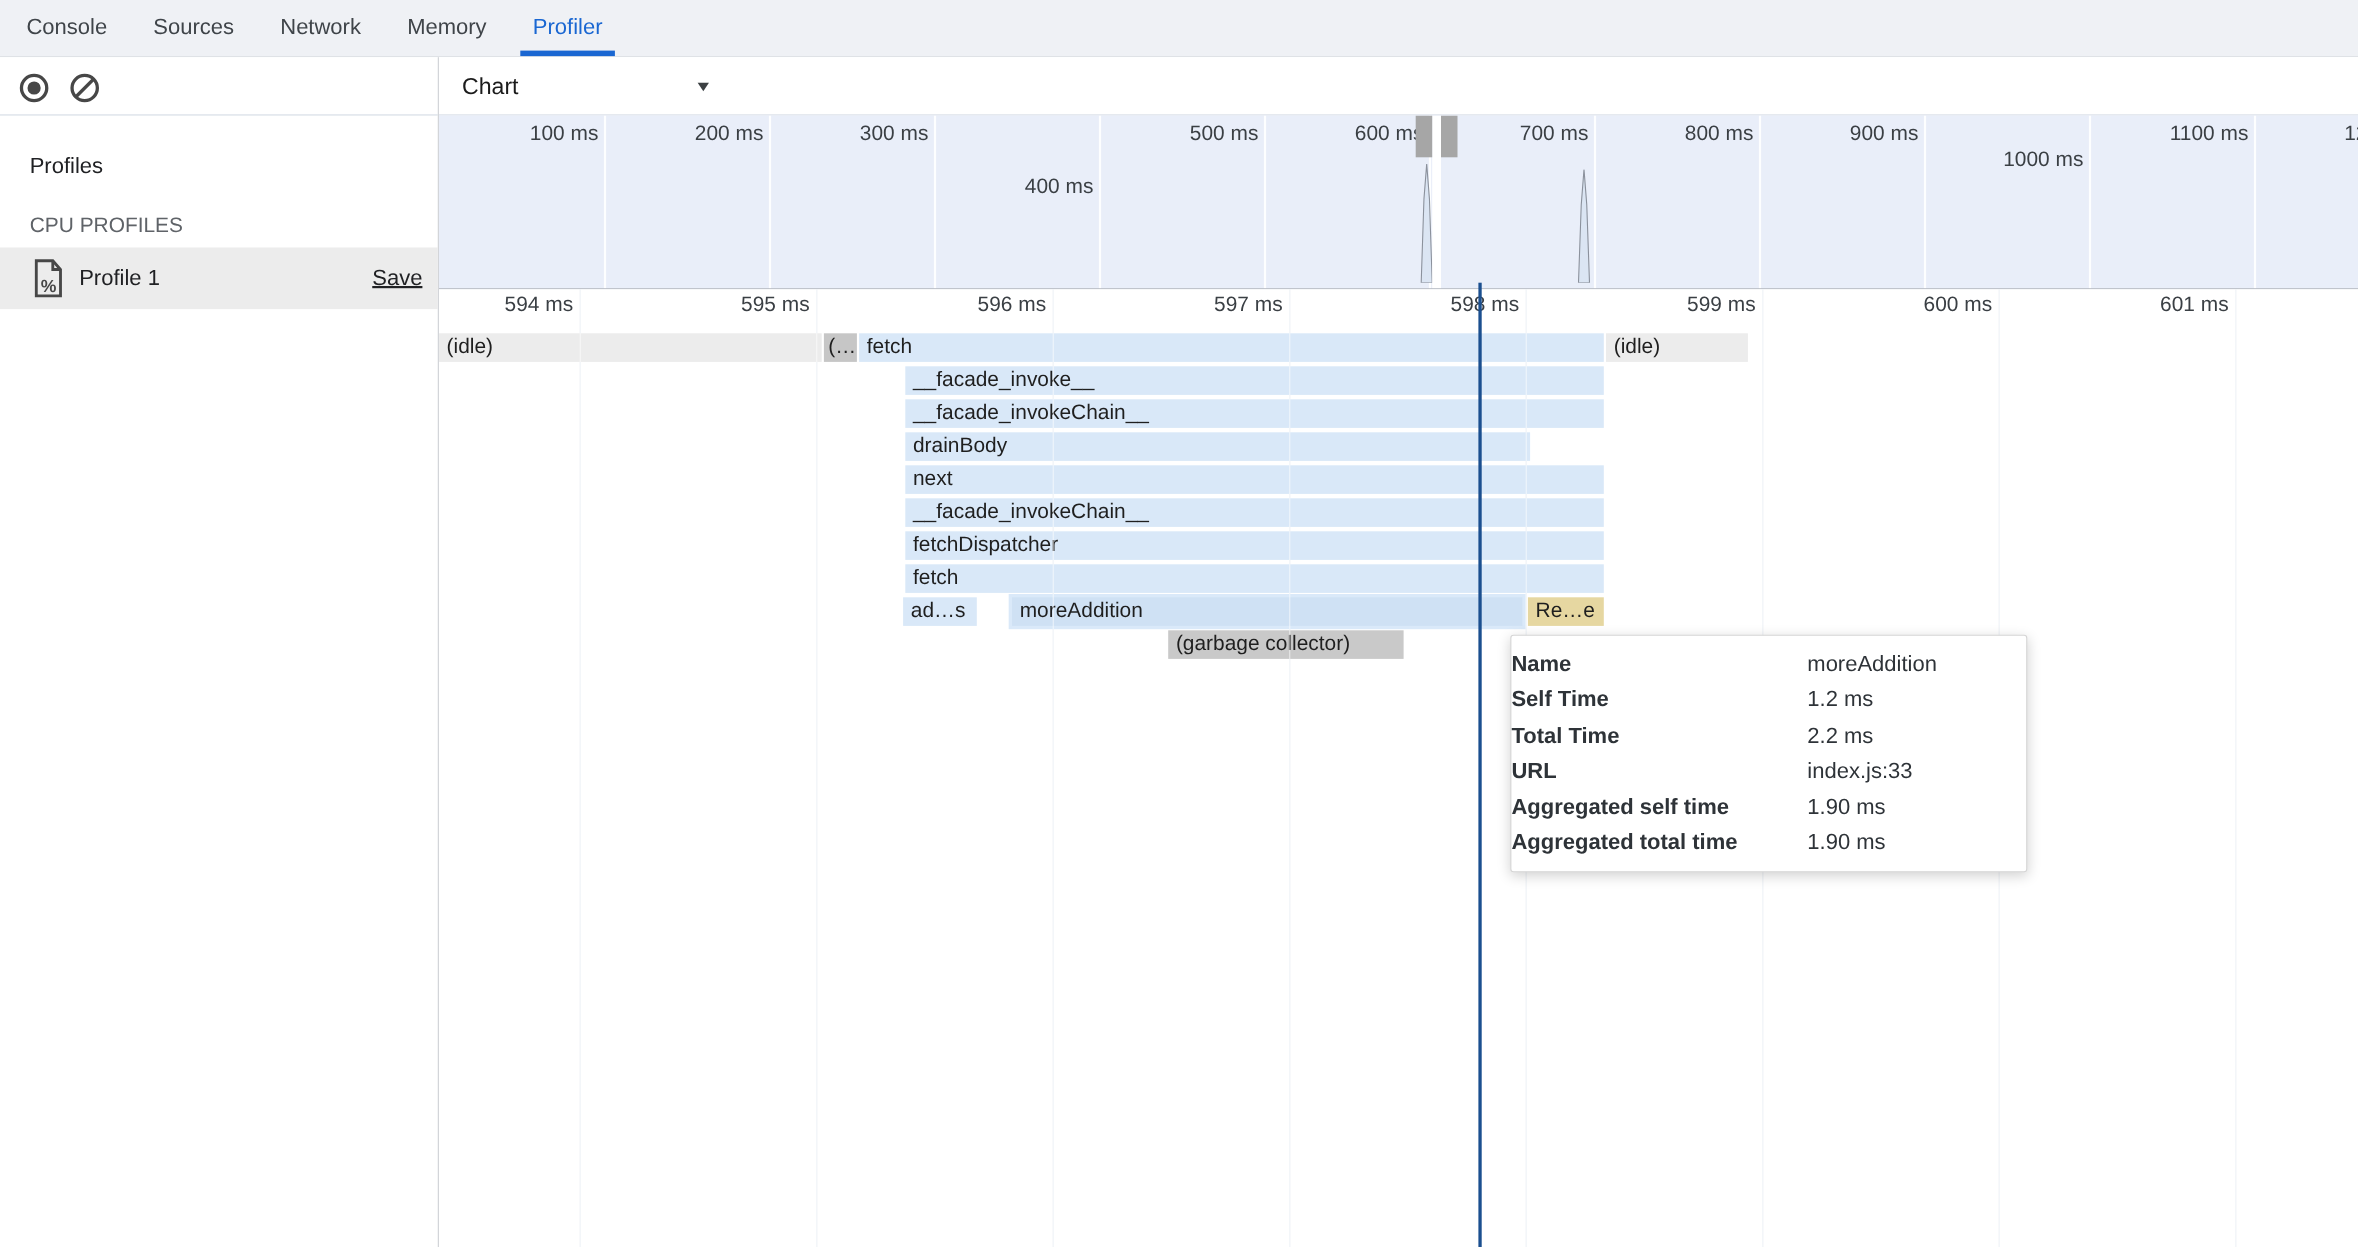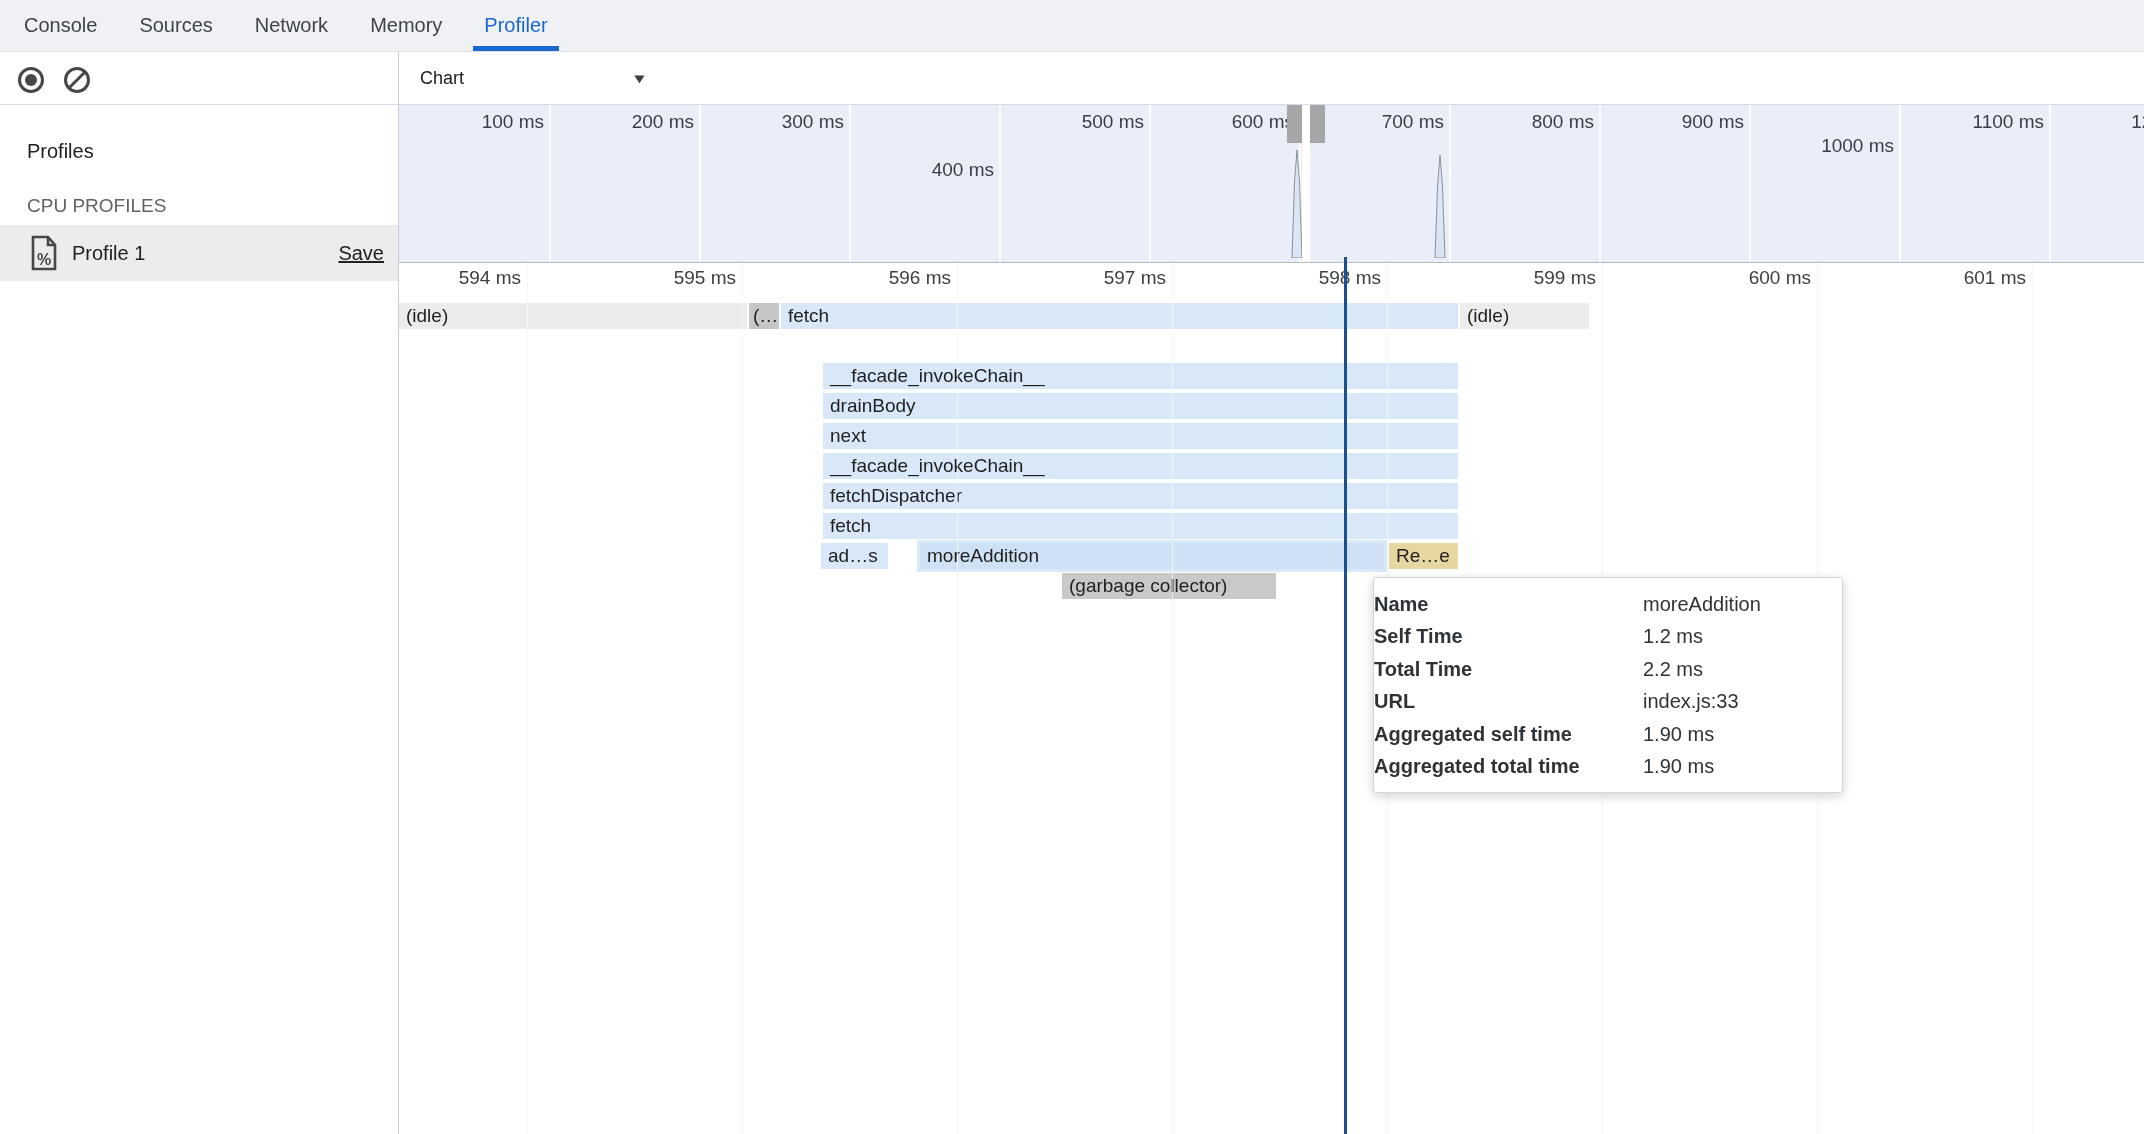--- a/index.html
+++ b/index.html
@@ -29,21 +29,21 @@
   .profile-row { position:absolute; left:0; top:173px; width:398px; height:56px; background:#ececec;
     display:flex; align-items:center; cursor:pointer; }
   .profile-row .doc-icon { margin-left:30px; width:28px; height:36px; flex:0 0 auto; }
   .profile-row .p-name { margin-left:14px; font-size:20px; color:#202124; flex:1 1 auto; }
   .profile-row .save-link { margin-right:14px; font-size:20px; color:#202124; text-decoration:underline; cursor:pointer; }
 
   
   .content-toolbar { position:relative; height:53px; border-bottom:1px solid #d4dbe4; background:#fff; }
   .chart-select { position:absolute; left:21px; top:10px; width:226px; height:33px;
     display:flex; align-items:center; justify-content:space-between; cursor:pointer; }
-  .chart-select .label { font-size:18px; color:#1b1b1b; }
+  .chart-select .label { font-size:21px; color:#1b1b1b; }
   .chart-select .caret { font-size:13px; color:#3c4043; transform:scaleX(1.35); }
 
   
   .overview { position:relative; height:158px; background:var(--overview-bg); border-bottom:1px solid #b6bac1; overflow:hidden; }
   .ov-line { position:absolute; top:0; bottom:0; width:2px; background:rgba(255,255,255,0.9); }
   .ov-label { position:absolute; top:6px; height:24px; width:140px; text-align:right; font-size:19px; color:#3a3f44; }
   .ov-strip { position:absolute; top:0; bottom:0; background:#fff; }
   .ov-handle { position:absolute; top:0; height:38px; background:#a6a6a6; cursor:ew-resize; }
   .ov-spike { position:absolute; bottom:0; }
 
@@ -204,25 +204,28 @@
         <div class="ruler-label" style="left: 1328px;">600 ms</div>
         <div class="grid-base" style="left: 1633px;"></div>
         <div class="grid-over" style="left: 1633px;"></div>
         <div class="ruler-label" style="left: 1543px;">601 ms</div>
         <div class="flame-row" style="top: 40px;">
           <div class="bar bar-idle" style="left: 0px; width: 348px;">(idle)</div>
           <div class="bar bar-sys" style="left: 350px; width: 30px;">(…</div>
           <div class="bar bar-js" style="left: 382px; width: 677px;">fetch</div>
           <div class="bar bar-idle" style="left: 1061px; width: 129px;">(idle)</div>
         </div>
+        <div class="flame-row" style="top: 70px;">
+          <div class="bar bar-js" style="left: 424px; width: 635px;">__facade_invoke__</div>
+        </div>
         <div class="flame-row" style="top: 100px;">
           <div class="bar bar-js" style="left: 424px; width: 635px;">__facade_invokeChain__</div>
         </div>
         <div class="flame-row" style="top: 130px;">
-          <div class="bar bar-js" style="left: 424px; width: 635px;">drainBody</div>
+          <div class="bar bar-js" style="left: 424px; width: 568px;">drainBody</div>
         </div>
         <div class="flame-row" style="top: 160px;">
           <div class="bar bar-js" style="left: 424px; width: 635px;">next</div>
         </div>
         <div class="flame-row" style="top: 190px;">
           <div class="bar bar-js" style="left: 424px; width: 635px;">__facade_invokeChain__</div>
         </div>
         <div class="flame-row" style="top: 220px;">
           <div class="bar bar-js" style="left: 424px; width: 635px;">fetchDispatcher</div>
         </div>

